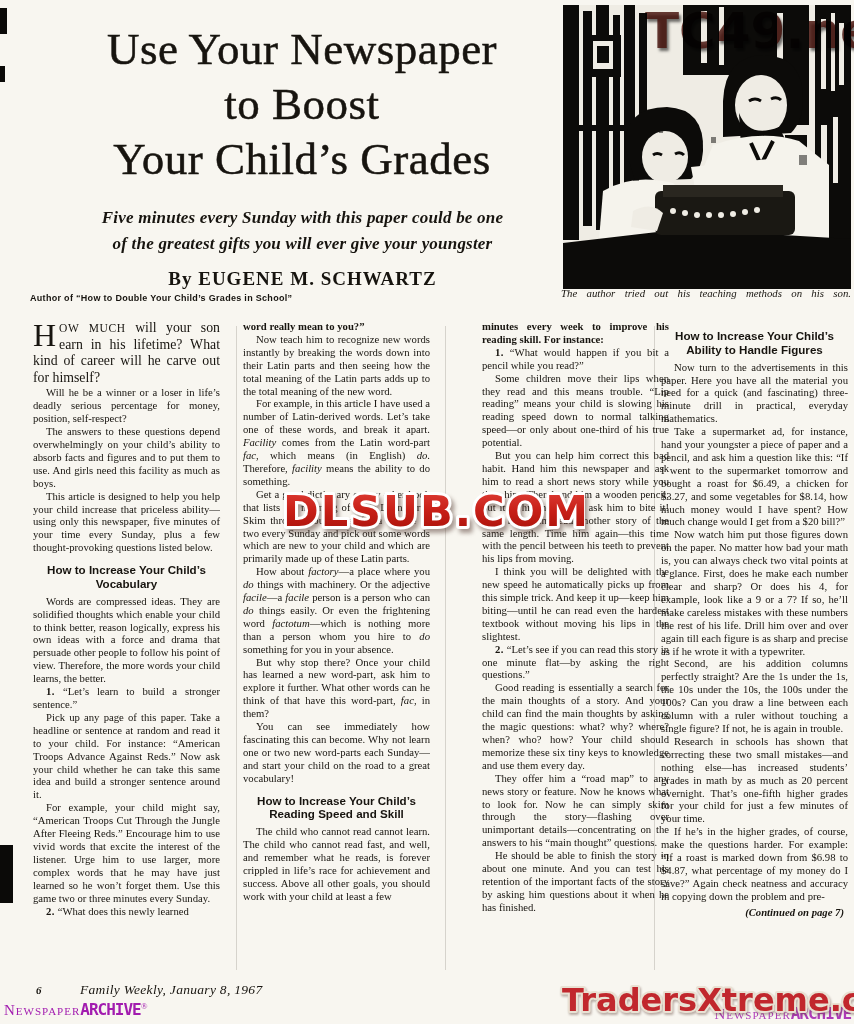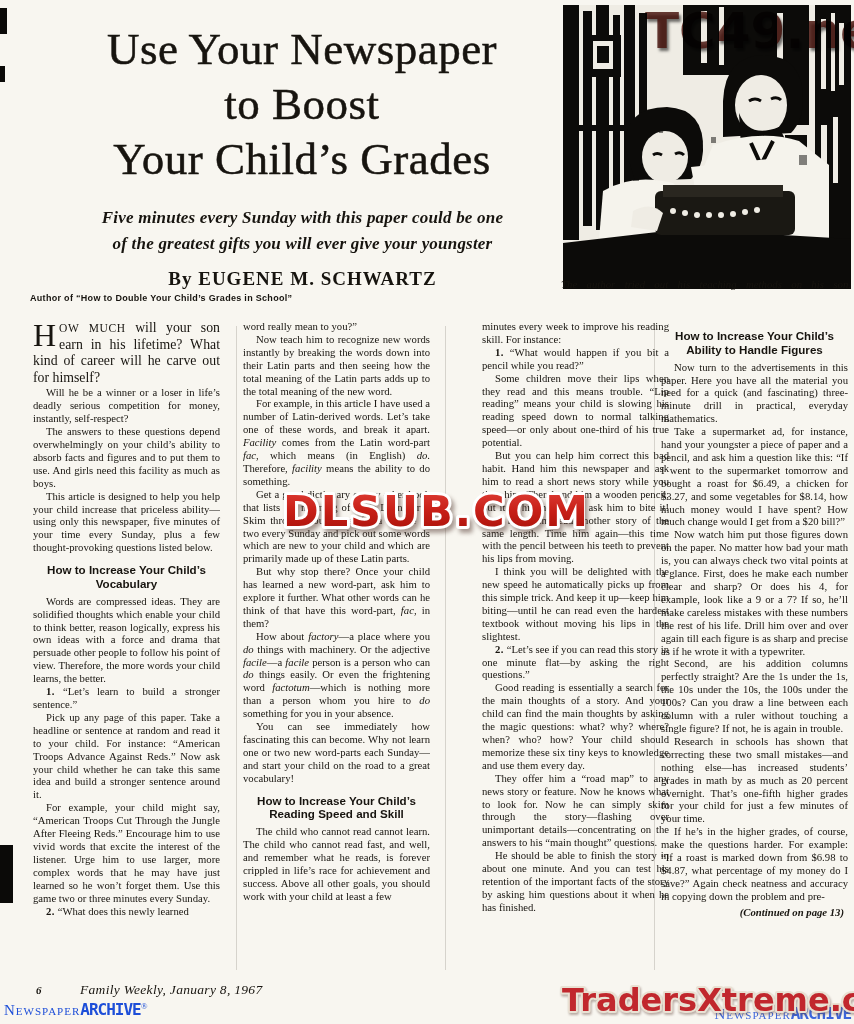--- a/index.html
+++ b/index.html
@@ -27,21 +27,21 @@
   }
   .author-credit{
     position:absolute; left:30px; top:293px; width:545px;
     font-size:9px; font-weight:bold; text-align:left;
     font-family:"Liberation Sans", sans-serif; letter-spacing:0.3px;
   }
   
   .photo-wrap{ position:absolute; left:563px; top:5px; width:288px; height:284px; }
   .photo-wrap svg{ display:block; }
   .photo-caption{
-    position:absolute; left:561px; top:278px; width:290px;
+    position:absolute; left:561px; top:287px; width:290px;
     font-size:10.8px; font-weight:normal; font-style:italic;
     text-align:justify; text-align-last:justify;
   }
   
   .wm-tc49{
     position:absolute; left:645px; top:2px; width:240px;
     font-family:"DejaVu Sans", sans-serif; font-weight:bold; font-size:50px;
     color:rgba(74,18,12,0.82); text-shadow:2px 3px 3px rgba(0,0,0,0.55);
     letter-spacing:0px; mix-blend-mode:multiply; white-space:nowrap;
   }
@@ -54,34 +54,34 @@
   
   .body-col{
     position:absolute; top:320px; width:187px;
     font-size:10.7px; line-height:12.9px; text-align:justify;
   }
   .col-1{left:33px;} .col-2{left:243px;} .col-3{left:452px;margin-left:30px;} .col-4{left:661px;}
   .col-rule{ position:absolute; top:326px; width:1px; height:644px; background:rgba(60,55,45,0.18); }
   .rule-1{left:236px;} .rule-2{left:445px;} .rule-3{left:654px;}
   .body-col p{margin:0;}
   .para{text-indent:13px;}
-  .para.noindent{text-indent:0;}
+  .para.noindent{text-indent:0;font-weight:bold;}
   .col-head{
     margin:9px 4px 4px; font-family:"Liberation Sans", sans-serif;
     font-weight:bold; font-size:11.6px; line-height:13.8px; text-align:center;
   }
   .lead{font-size:13.8px; line-height:16.6px;}
   .dropcap{float:left; font-size:32px; line-height:27px; padding:2px 3px 0 0;}
   .sc{font-size:11.5px; letter-spacing:0.6px;}
   .numbered b{letter-spacing:0.5px;}
   .continued{text-align:right; font-style:italic; font-weight:bold; margin-top:3px !important; padding-right:4px;}
   
   .page-number{ position:absolute; left:36px; top:984px; font-size:11px; font-weight:bold; font-style:italic; }
   .publication{ position:absolute; left:80px; top:982px; font-size:13.5px; font-weight:normal; font-style:italic; letter-spacing:0.3px; }
-  .archive-logo{ position:absolute; white-space:nowrap; color:#1d4ed8; }
+  .archive-logo{ position:absolute; white-space:nowrap; color:#a21caf; }
   .archive-left{ left:4px; top:1000px; }
   .archive-right{ right:8px; top:1004px; opacity:0.85; }
   .archive-serif{ font-family:"Liberation Serif", serif; font-size:15px; letter-spacing:1px; font-variant:small-caps; }
   .archive-block{ font-family:"DejaVu Sans Mono", monospace; font-weight:bold; font-size:16px; letter-spacing:-1px; }
   .archive-reg{ font-size:9px; vertical-align:super; }
   
   .artifact{ position:absolute; background:#0b0a08; }
   .bar-left{ left:0; top:845px; width:13px; height:58px; }
   .speck-1{ left:0; top:8px; width:7px; height:26px; }
   .speck-2{ left:0; top:66px; width:5px; height:16px; }
@@ -175,37 +175,37 @@
     </svg>
   </div>
   <div class="photo-caption">The author tried out his teaching methods on his son.</div>
 
   <div class="col-rule rule-1"></div>
   <div class="col-rule rule-2"></div>
   <div class="col-rule rule-3"></div>
 
   <div class="body-col col-1">
       <p class="lead"><span class="dropcap">H</span><span class="sc">OW MUCH</span> will your son earn in his lifetime? What kind of career will he carve out for himself?</p>
-      <p class="para">Will he be a winner or a loser in life’s deadly serious competition for money, instantly, self-respect?</p>
+      <p class="para">Will he be a winner or a loser in life’s deadly serious percentage for money, position, self-respect?</p>
       <p class="para">The answers to these questions depend overwhelmingly on your child’s ability to absorb facts and figures and to put them to use. And girls need this facility as much as boys.</p>
       <p class="para">This article is designed to help you help your child increase that priceless ability—using only this newspaper, five minutes of your time every Sunday, plus a few thought-provoking questions listed below.</p>
       <h3 class="col-head">How to Increase Your Child’s Vocabulary</h3>
       <p class="para">Words are compressed ideas. They are solidified thoughts which enable your child to think better, reason logically, express his own ideas with a force and drama that persuade other people to follow his point of view. Therefore, the more words your child learns, the better.</p>
       <p class="para numbered"><b>1.</b> “Let’s learn to build a stronger sentence.”</p>
       <p class="para">Pick up any page of this paper. Take a headline or sentence at random and read it to your child. For instance: “American Troops Advance Against Reds.” Now ask your child whether he can take this same idea and build a stronger sentence around it.</p>
       <p class="para">For example, your child might say, “American Troops Cut Through the Jungle After Fleeing Reds.” Encourage him to use vivid words that excite the interest of the listener. Urge him to use larger, more complex words that he may have just learned so he won’t forget them. Use this game two or three minutes every Sunday.</p>
       <p class="para numbered"><b>2.</b> “What does this newly learned</p>
     </div>
   <div class="body-col col-2">
       <p class="para noindent">word really mean to you?”</p>
       <p class="para">Now teach him to recognize new words instantly by breaking the words down into their Latin parts and then seeing how the total meaning of the Latin parts adds up to the total meaning of the new word.</p>
       <p class="para">For example, in this article I have used a number of Latin-derived words. Let’s take one of these words, and break it apart. <i>Facility</i> comes from the Latin word-part <i>fac</i>, which means (in English) <i>do</i>. Therefore, <i>facility</i> means the ability to do something.</p>
       <p class="para">Get a good dictionary or any other book that lists the meaning of these Latin parts. Skim through your paper for a minute or two every Sunday and pick out some words which are new to your child and which are primarily made up of these Latin parts.</p>
+      <p class="para">How about <i>factory</i>—a place where you <i>do</i> things with machinery. Or the adjective <i>facile</i>—a <i>facile</i> person is a person who can <i>do</i> things easily. Or even the frightening word <i>factotum</i>—which is nothing more than a person whom you hire to <i>do</i> something for you in your absence.</p>
       <p class="para">But why stop there? Once your child has learned a new word-part, ask him to explore it further. What other words can he think of that have this word-part, <i>fac</i>, in them?</p>
-      <p class="para">How about <i>factory</i>—a place where you <i>do</i> things with machinery. Or the adjective <i>facile</i>—a <i>facile</i> person is a person who can <i>do</i> things easily. Or even the frightening word <i>factotum</i>—which is nothing more than a person whom you hire to <i>do</i> something for you in your absence.</p>
       <p class="para">You can see immediately how fascinating this can become. Why not learn one or two new word-parts each Sunday—and start your child on the road to a great vocabulary!</p>
       <h3 class="col-head">How to Increase Your Child’s Reading Speed and Skill</h3>
       <p class="para">The child who cannot read cannot learn. The child who cannot read fast, and well, and remember what he reads, is forever crippled in life’s race for achievement and success. Above all other goals, you should work with your child at least a few</p>
     </div>
   <div class="body-col col-3">
       <p class="para noindent">minutes every week to improve his reading skill. For instance:</p>
       <p class="para numbered"><b>1.</b> “What would happen if you bit a pencil while you read?”</p>
       <p class="para">Some children move their lips when they read and this means trouble. “Lip reading” means your child is slowing his reading speed down to normal talking speed—or only about one-third of his true potential.</p>
       <p class="para">But you can help him correct this bad habit. Hand him this newspaper and ask him to read a short news story while you time him. Then hand him a wooden pencil, put it in his mouth and ask him to bite it! Now have him read another story of the same length. Time him again—this time with the pencil between his teeth to prevent his lips from moving.</p>
       <p class="para">I think you will be delighted with the new speed he automatically picks up from this simple trick. And keep it up—keep him biting—until he can read even the hardest textbook without moving his lips in the slightest.</p>
@@ -215,21 +215,21 @@
       <p class="para">He should be able to finish the story in about one minute. And you can test his retention of the important facts of the story by asking him questions about it when he has finished.</p>
     </div>
   <div class="body-col col-4">
       <h3 class="col-head">How to Increase Your Child’s Ability to Handle Figures</h3>
       <p class="para">Now turn to the advertisements in this paper. Here you have all the material you need for a quick (and fascinating) three-minute drill in practical, everyday mathematics.</p>
       <p class="para">Take a supermarket ad, for instance, hand your youngster a piece of paper and a pencil, and ask him a question like this: “If I went to the supermarket tomorrow and bought a roast for $6.49, a chicken for $3.27, and some vegetables for $8.14, how much money would I have spent? How much change would I get from a $20 bill?”</p>
       <p class="para">Now watch him put those figures down on the paper. No matter how bad your math is, you can always check two vital points at a glance. First, does he make each number clear and sharp? Or does his 4, for example, look like a 9 or a 7? If so, he’ll make careless mistakes with these numbers the rest of his life. Drill him over and over again till each figure is as sharp and precise as if he wrote it with a typewriter.</p>
       <p class="para">Second, are his addition columns perfectly straight? Are the 1s under the 1s, the 10s under the 10s, the 100s under the 100s? Can you draw a line between each column with a ruler without touching a single figure? If not, he is again in trouble.</p>
       <p class="para">Research in schools has shown that correcting these two small mistakes—and nothing else—has increased students’ grades in math by as much as 20 percent overnight. That’s one-fifth higher grades for your child for just a few minutes of your time.</p>
       <p class="para">If he’s in the higher grades, of course, make the questions harder. For example: “If a roast is marked down from $6.98 to $4.87, what percentage of my money do I save?” Again check neatness and accuracy in copying down the problem and pre-</p>
-      <p class="continued">(Continued on page 13)</p>
+      <p class="continued">(Continued on page 7)</p>
     </div>
 
   <div class="page-number">6</div>
   <div class="publication">Family Weekly, January 8, 1967</div>
   <div class="archive-logo archive-left">
     <span class="archive-serif">Newspaper</span><span class="archive-block">ARCHIVE</span><span class="archive-reg">®</span>
   </div>
   <div class="archive-logo archive-right">
     <span class="archive-serif">Newspaper</span><span class="archive-block">ARCHIVE</span><span class="archive-reg">®</span>
   </div>

